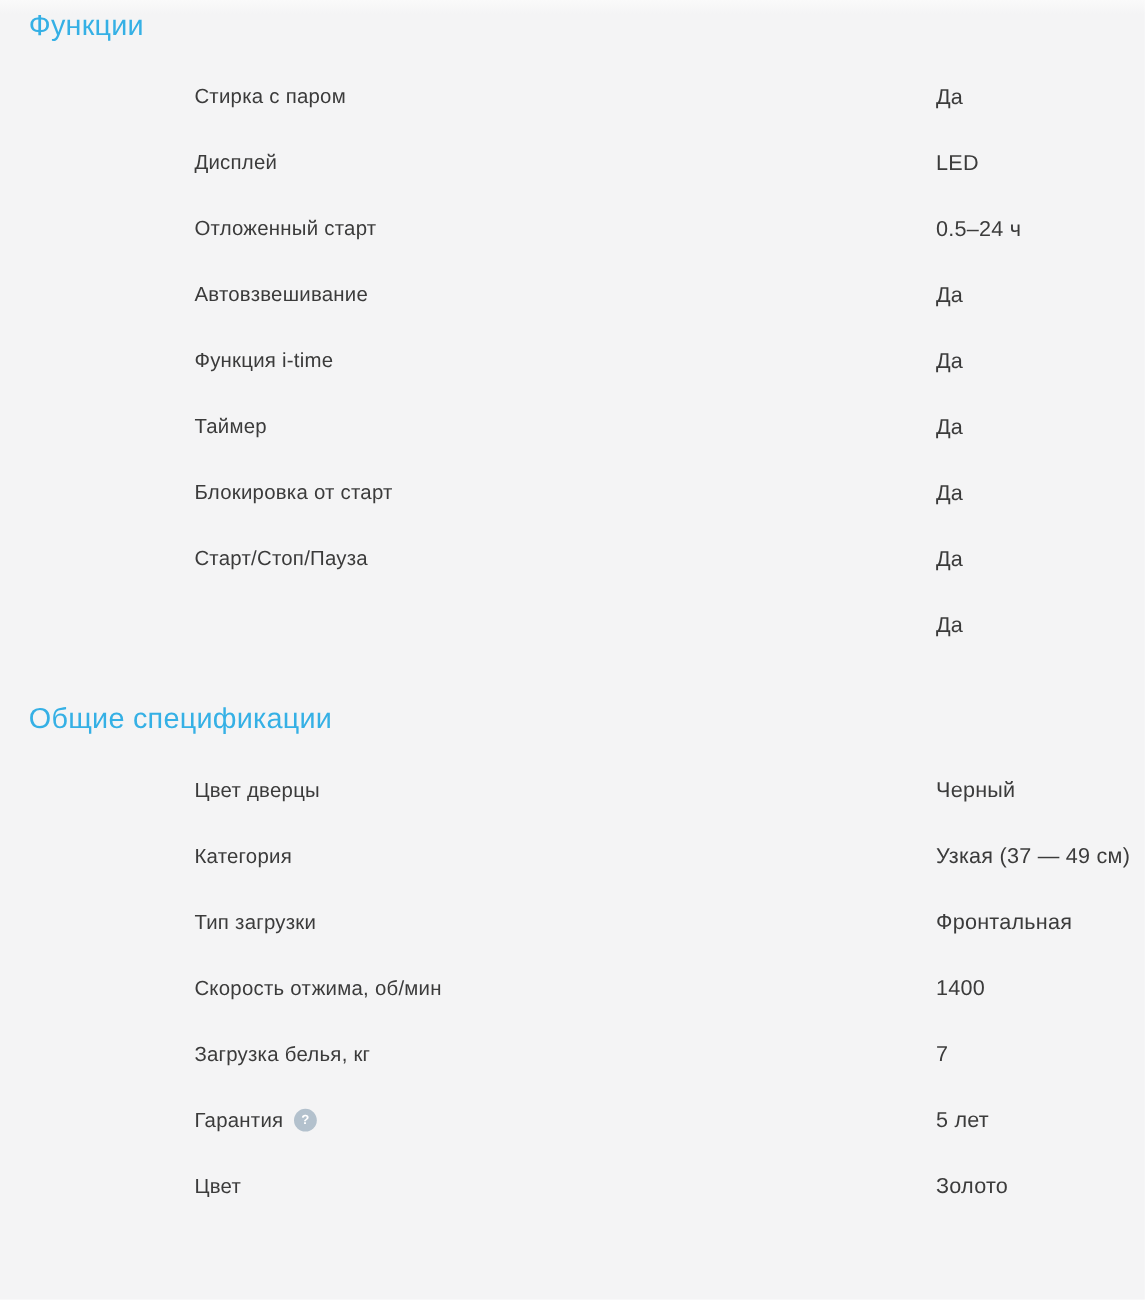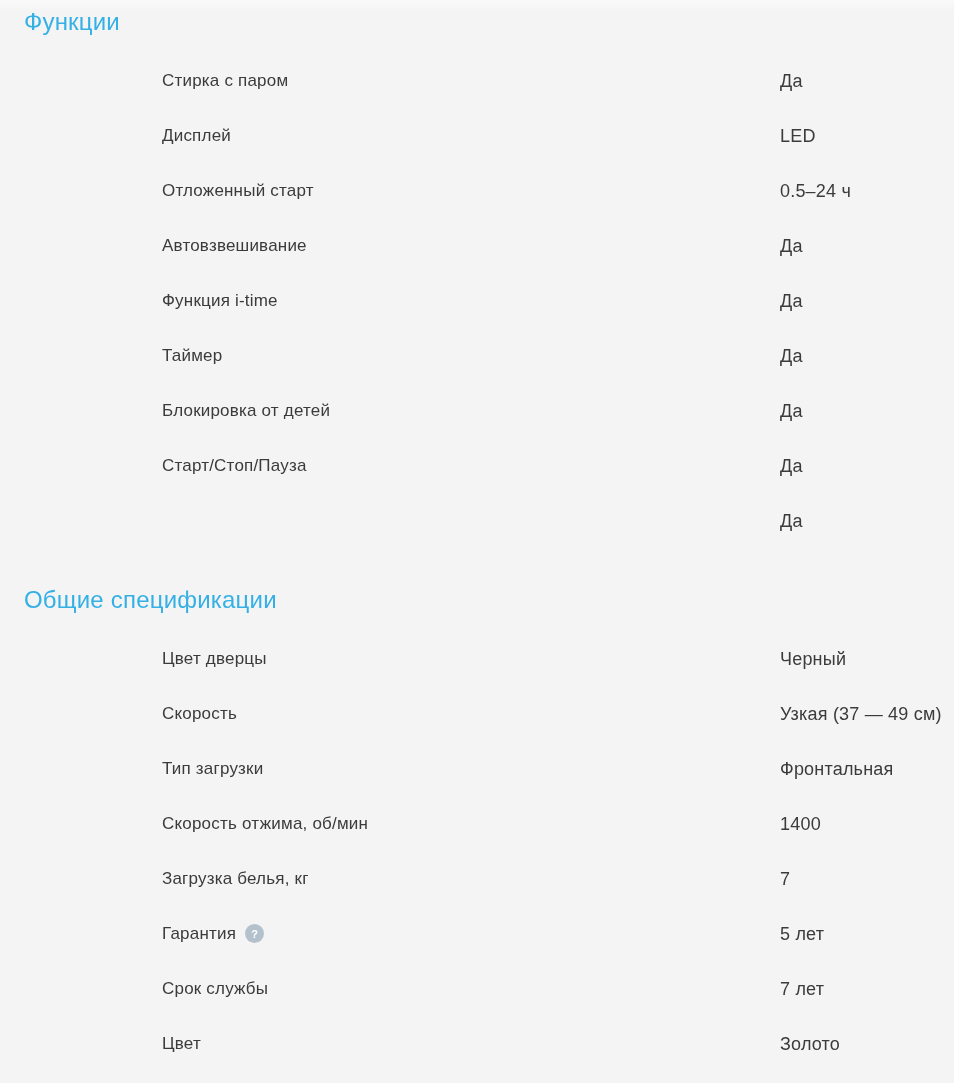--- a/index.html
+++ b/index.html
@@ -130,21 +130,21 @@
   <div class="spec-row">
     <span class="spec-label">
       <span>Таймер</span>
 
     </span>
     <span class="spec-value">Да</span>
   </div>
 
   <div class="spec-row">
     <span class="spec-label">
-      <span>Блокировка от детей</span>
+      <span>Блокировка от старт</span>
 
     </span>
     <span class="spec-value">Да</span>
   </div>
 
   <div class="spec-row">
     <span class="spec-label">
       <span>Старт/Стоп/Пауза</span>
 
     </span>
@@ -163,21 +163,21 @@
   <div class="spec-row">
     <span class="spec-label">
       <span>Цвет дверцы</span>
 
     </span>
     <span class="spec-value">Черный</span>
   </div>
 
   <div class="spec-row">
     <span class="spec-label">
-      <span>Скорость</span>
+      <span>Категория</span>
 
     </span>
     <span class="spec-value">Узкая (37 — 49 см)</span>
   </div>
 
   <div class="spec-row">
     <span class="spec-label">
       <span>Тип загрузки</span>
 
     </span>
@@ -203,27 +203,20 @@
   <div class="spec-row">
     <span class="spec-label">
       <span>Гарантия</span>
       <span class="help-badge">
         <span>?</span>
       </span>
     </span>
     <span class="spec-value">5 лет</span>
   </div>
 
-  <div class="spec-row">
-    <span class="spec-label">
-      <span>Срок службы</span>
-
-    </span>
-    <span class="spec-value">7 лет</span>
-  </div>
 
   <div class="spec-row">
     <span class="spec-label">
       <span>Цвет</span>
 
     </span>
     <span class="spec-value">Золото</span>
   </div>
 </div>
   </section>

